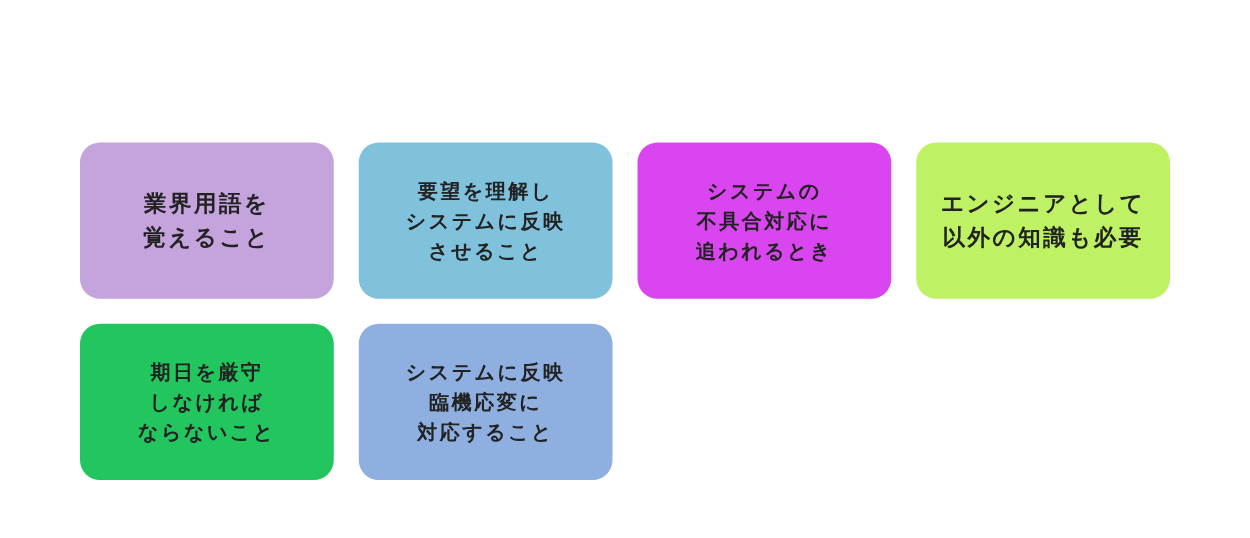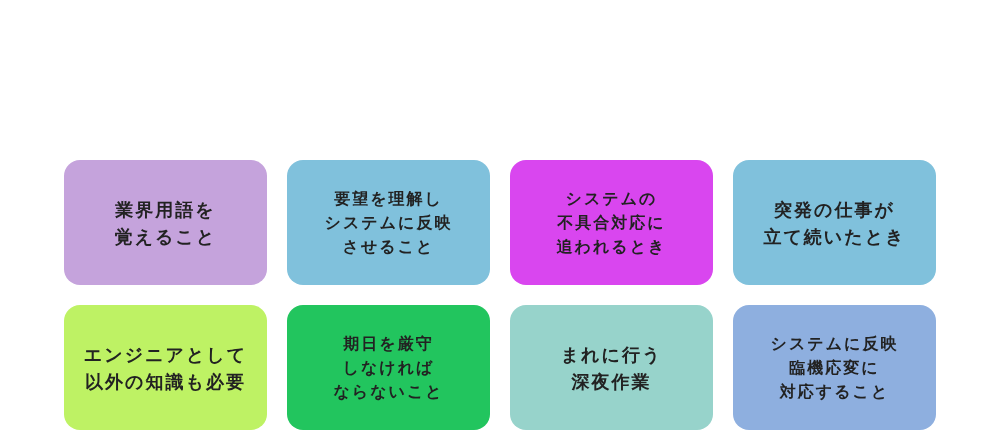--- a/index.html
+++ b/index.html
@@ -5,21 +5,21 @@
   html, body { margin: 0; padding: 0; }
   body {
     width: 1000px; height: 430px; background: #ffffff; position: relative; overflow: hidden;
     font-family: "DejaVu Sans", "Liberation Sans", sans-serif;
   }
   .grid {
     position: absolute; left: 64px; top: 114px;
     display: grid;
     grid-template-columns: repeat(4, 203px);
     grid-template-rows: repeat(2, 125px);
-    column-gap: 20px; row-gap: 20px; margin-top: 46px;
+    column-gap: 20px; row-gap: 20px;
   }
   .card {
     border-radius: 16px;
     display: flex; align-items: center; justify-content: center;
     text-align: center;
   }
   .card-text {
     color: #222222;
     font-size: 18px;
     font-weight: bold;
@@ -40,35 +40,27 @@
   <div class="card" style="background:#80c1dc">
     <div class="card-text three">要望を理解し
 システムに反映
 させること</div>
   </div>
   <div class="card" style="background:#d946ef">
     <div class="card-text three">システムの
 不具合対応に
 追われるとき</div>
   </div>
-  <div class="card" style="background:#80c1dc">
-    <div class="card-text">突発の仕事が
-立て続いたとき</div>
-  </div>
   <div class="card" style="background:#bef264">
     <div class="card-text">エンジニアとして
 以外の知識も必要</div>
   </div>
   <div class="card" style="background:#22c55e">
     <div class="card-text three">期日を厳守
 しなければ
 ならないこと</div>
   </div>
-  <div class="card" style="background:#97d3cb">
-    <div class="card-text">まれに行う
-深夜作業</div>
-  </div>
   <div class="card" style="background:#8eafdf">
     <div class="card-text three">システムに反映
 臨機応変に
 対応すること</div>
   </div>
 </div>
 
 </body></html>

